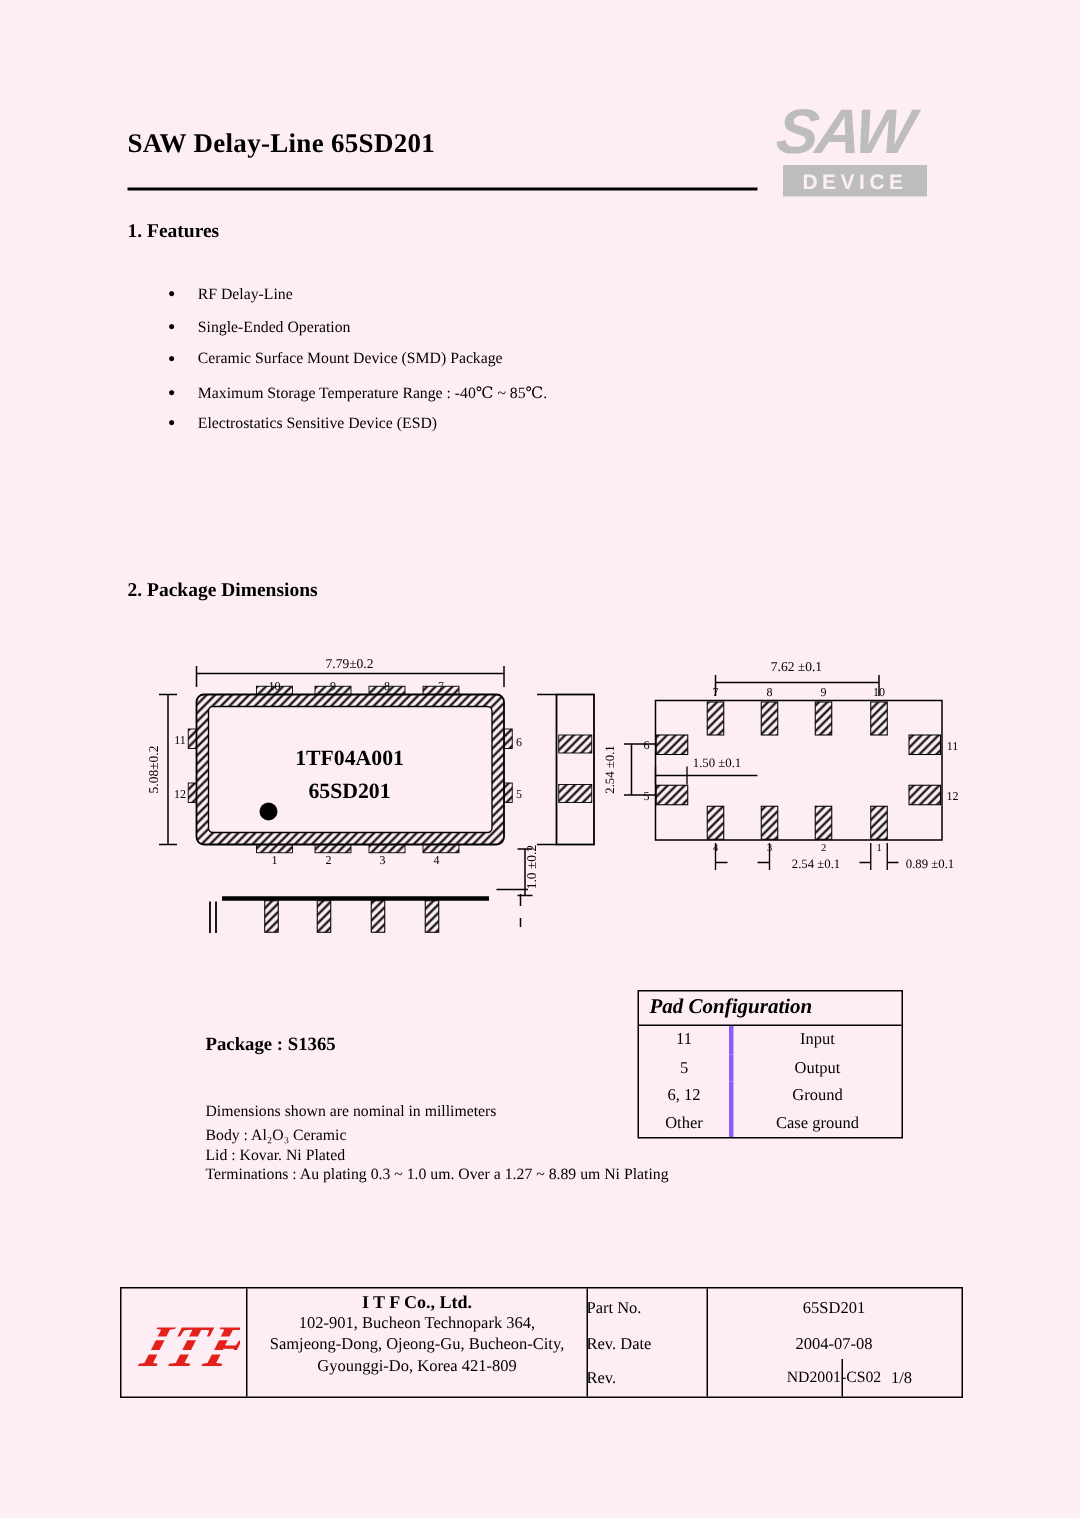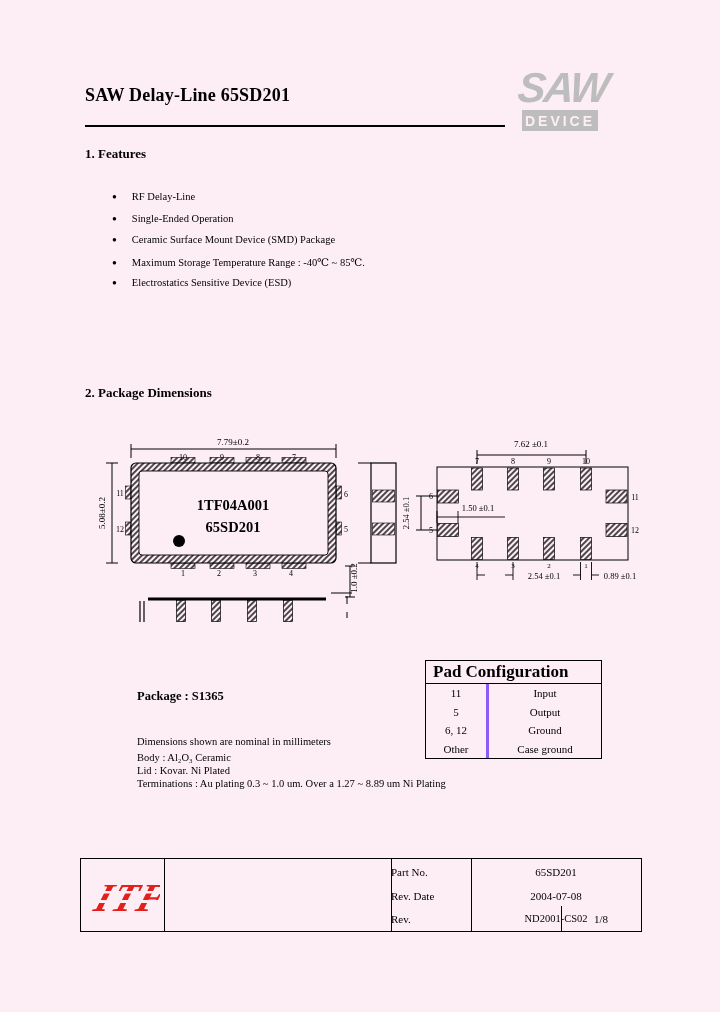--- a/index.html
+++ b/index.html
@@ -7,33 +7,33 @@
     width:720px;height:1012px;position:relative;overflow:hidden;
     background:#fdeef6;color:#000;
     font-family:"Liberation Serif","DejaVu Serif",serif;
   }
   .abs{position:absolute;}
   .page-title{left:85px;top:85px;font-size:18px;font-weight:bold;letter-spacing:.2px;}
   .title-rule{left:85px;top:125px;width:420px;height:2px;background:#000;}
   .saw-logo{left:516px;top:70px;width:104px;height:66px;}
   .saw-word{position:absolute;left:2px;top:-6px;font-family:"Liberation Sans",sans-serif;
     font-weight:bold;font-style:italic;font-size:42px;color:#bdbdbd;letter-spacing:-2px;transform:skewX(-6deg);}
-  .device-bar{position:absolute;left:6px;top:40px;width:76px;height:21px;background:#bdbdbd;
+  .device-bar{position:absolute;left:6px;top:40px;width:96px;height:21px;background:#bdbdbd;
     display:flex;align-items:center;justify-content:center;}
   .device-word{font-family:"Liberation Sans",sans-serif;font-weight:bold;font-size:14px;
     color:#fdeef6;letter-spacing:3px;}
   .h2{font-size:13px;font-weight:bold;}
   .features-list{left:112px;top:191px;width:420px;}
   .feat{display:flex;align-items:baseline;height:21.6px;font-size:10.5px;}
   .feat .dot{font-size:8px;margin-right:15px;position:relative;top:-1px;}
   .pkg-label{left:137px;top:689px;font-size:12.5px;font-weight:bold;}
   .note{left:137px;font-size:10.5px;}
   .padcfg{left:425px;top:660px;width:175px;border:1.5px solid #000;background:#fdeef6;}
-  .padcfg-title{height:22px;line-height:22px;padding-left:7px;font-size:17px;font-weight:bold;
-    border-bottom:1.5px solid #000;}
+  .padcfg-title{height:22px;line-height:22px;padding-left:7px;font-size:14px;font-weight:bold;
+    border-bottom:1.5px solid #000;font-style:italic;}
   .padcfg-row{display:flex;height:18.6px;font-size:11px;}
   .padcfg-c1{width:60px;display:flex;align-items:center;justify-content:center;}
   .padcfg-c2{flex:1;border-left:3px solid #8b5cf6;display:flex;align-items:center;justify-content:center;}
   .footer{left:80px;top:858px;width:560px;height:72px;border:1.5px solid #000;font-size:11px;}
   .vline{position:absolute;width:1px;background:#000;top:0;height:100%;}
   .f-company{position:absolute;left:84px;top:2px;width:226px;text-align:center;line-height:14.2px;}
   .f-name{font-weight:bold;font-size:12px;}
   .f-lab{position:absolute;left:310px;width:80px;text-align:left;}
   .f-val{position:absolute;text-align:center;}
   svg text{font-family:"Liberation Serif","DejaVu Serif",serif;}
@@ -260,20 +260,26 @@
     <g transform="skewX(-18) translate(18,0)">
       <text x="0" y="42" font-size="40" font-weight="bold" font-style="italic" fill="#e3201b" font-family="Liberation Sans, sans-serif" letter-spacing="1">ITF</text>
     </g>
     <g fill="#fdeef6">
       <rect x="0" y="14" width="72" height="2"></rect>
       <rect x="0" y="22" width="72" height="2.5"></rect>
       <rect x="0" y="31" width="72" height="3"></rect>
     </g>
   </svg>
 
+  <div class="f-company">
+    <div class="f-name">I T F   Co., Ltd.</div>
+    <div>102-901, Bucheon Technopark 364,</div>
+    <div>Samjeong-Dong, Ojeong-Gu, Bucheon-City,</div>
+    <div>Gyounggi-Do, Korea 421-809</div>
+  </div>
 
   <div class="f-lab" style="top:7px;">Part No.</div>
   <div class="f-lab" style="top:31px;">Rev. Date</div>
   <div class="f-lab" style="top:54px;">Rev.</div>
 
   <div class="f-val" style="left:390px;width:170px;top:7px;">65SD201</div>
   <div class="f-val" style="left:390px;width:170px;top:31px;">2004-07-08</div>
   <div class="f-val" style="left:390px;width:90px;top:54px;font-size:10.5px;padding-left:40px;">ND2001-CS02</div>
   <div class="f-val" style="left:480px;width:80px;top:54px;">1/8</div>
 </div>

